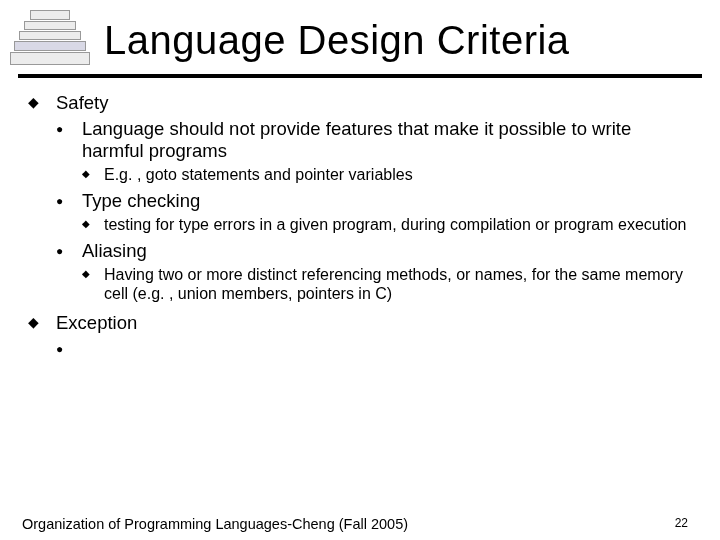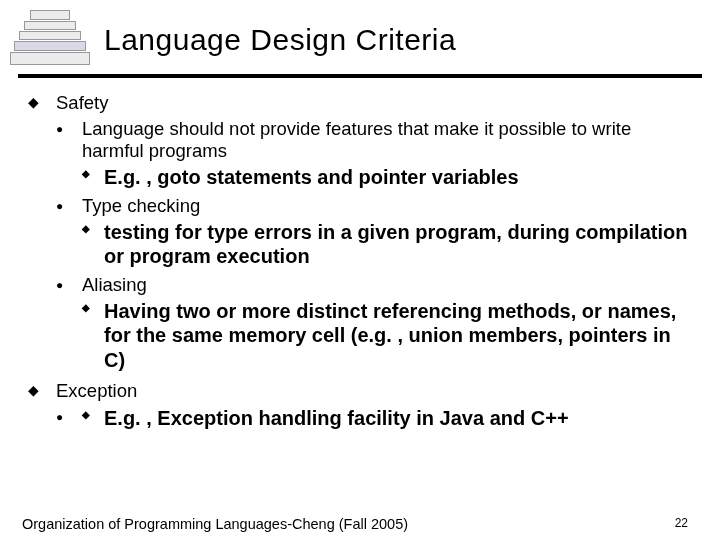--- a/index.html
+++ b/index.html
@@ -28,21 +28,21 @@
     transform: translateX(-50%);
     background: #ececec;
     border: 1px solid #999;
     font-size: 5px;
     color: #555;
     text-align: center;
     overflow: hidden;
     white-space: nowrap;
   }
   .title {
-    font-size: 30px;
+    font-size: 40px;
     font-weight: 400;
     letter-spacing: 0.5px;
   }
   .hr {
     height: 4px;
     background: #000;
     margin: 4px 18px 0 18px;
   }
 
   .content {
@@ -68,23 +68,22 @@
     content: '●';
     position: absolute; left: 0; top: 4px;
     font-size: 12px;
   }
 
   
   .l3 { margin-top: 2px; margin-bottom: 6px; }
   .l3 > li {
     position: relative;
     padding-left: 22px;
-    font-size: 20px;
+    font-size: 16px;
     margin-bottom: 3px;
-    font-weight: bold;
   }
   .l3 > li::before {
     content: '◆';
     position: absolute; left: 0; top: 3px;
     font-size: 10px;
   }
 
   .footer {
     position: absolute;
     bottom: 8px;
@@ -134,23 +133,20 @@
           <ul class="l3">
             <li>Having two or more distinct referencing methods, or names, for the same memory cell (e.g. , union members, pointers in C)</li>
           </ul>
         </li>
       </ul>
     </li>
     <li>
       <span>Exception</span>
       <ul class="l2">
         <li>
-          <ul class="l3">
-            <li>E.g. , Exception handling facility in Java and C++</li>
-          </ul>
         </li>
       </ul>
     </li>
   </ul>
 </div>
 
 <div class="footer">
   <span>Organization of Programming Languages-Cheng (Fall 2005)</span>
   <span class="page-num">22</span>
 </div>

